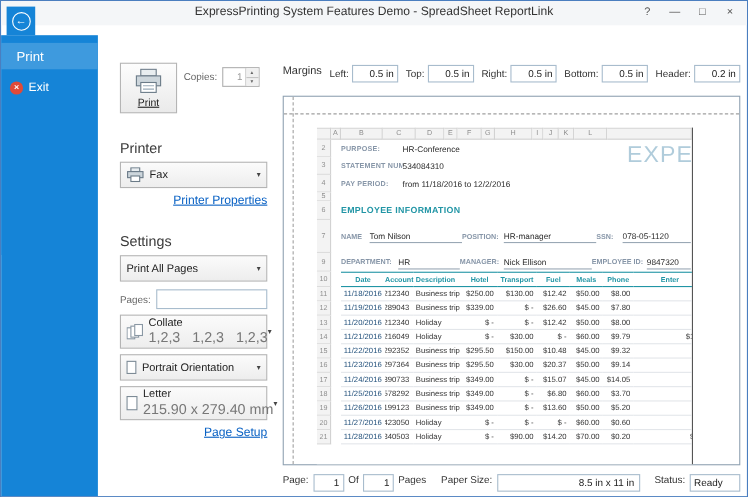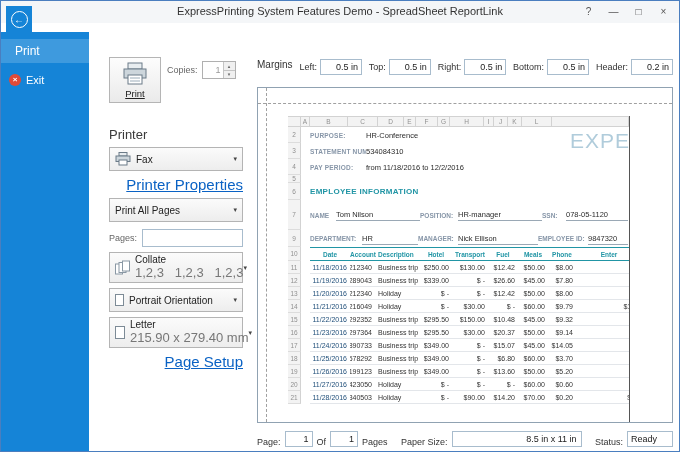--- a/index.html
+++ b/index.html
@@ -34,37 +34,37 @@
   .spin-b + .spin-b{border-top:1px solid #c4c4c4;}
   .heading{font-size:13px;color:#3a3a3a;margin-top:24px;}
   .dd{display:flex;align-items:center;border:1px solid #b4b4b4;background:linear-gradient(#fbfbfb,#ededed);width:134px;padding:0 5px;margin-top:5px;}
   .dd-single{height:24px;}
   .dd-double{height:31px;}
   .dd-icon{margin-right:5px;display:flex;flex:none;}
   .dd-text{font-size:10px;color:#222;white-space:nowrap;}
   .dd-2{display:flex;flex-direction:column;line-height:1.15;}
   .dd-sub{font-size:13px;color:#777;white-space:pre;}
   .chev{margin-left:auto;font-size:7px;color:#444;}
-  .link{display:block;text-align:right;color:var(--link);text-decoration:underline;font-size:15px;margin-top:5px;}
+  .link{display:block;text-align:right;color:var(--link);text-decoration:underline;font-size:11px;margin-top:5px;}
   .pages-row{display:flex;align-items:center;margin-top:7px;gap:5px;}
   .pages-input{flex:1;height:18px;border:1px solid #a8bccd;background:#fff;font-size:9px;display:flex;align-items:center;padding-left:3px;color:#222;}
   .page-icon{border:1px solid #7d8b96;background:#fff;}
 
   
   .right-panel{position:absolute;left:256px;top:58px;width:416px;}
   .margins-row{display:flex;align-items:flex-start;justify-content:space-between;height:17px;}
   .mlabel{font-size:10px;color:#333;}
   .mfield{display:flex;align-items:center;gap:3px;}
   .mfl{font-size:9px;color:#333;white-space:nowrap;}
   .mbox{width:42px;height:16px;border:1px solid #a8bccd;font-size:9px;color:#222;display:flex;align-items:center;justify-content:flex-end;padding-right:3px;background:#fff;}
   .preview{position:relative;margin-top:11px;height:336px;border:1px solid #90a2b2;background:#fff;overflow:hidden;}
   .guide-h{position:absolute;left:0;right:0;top:15px;border-top:1px dashed #a0a0a0;}
   .guide-v{position:absolute;top:0;bottom:0;left:8px;border-left:1px dashed #a0a0a0;}
   .status-row{display:flex;align-items:center;justify-content:space-between;margin-top:7px;height:17px;}
-  .sgroup{display:flex;align-items:flex-end;gap:4px;}
+  .sgroup{display:flex;align-items:flex-start;gap:4px;}
   .slabel{font-size:9px;color:#333;white-space:nowrap;}
   .sbox{height:16px;border:1px solid #a8bccd;font-size:9px;display:flex;align-items:center;background:#fff;color:#222;}
   .sb28{width:28px;justify-content:flex-end;padding-right:3px;}
   .sb130{width:130px;justify-content:flex-end;padding-right:4px;}
   .sb46{width:46px;padding-left:3px;}
 
   
   .sheet{position:absolute;left:30px;top:28px;width:342px;height:308px;background:#fff;border-right:1px solid #555;overflow:hidden;}
   .srow{display:flex;align-items:center;}
   .letters{height:11px;align-items:stretch;}
@@ -155,20 +155,21 @@
           <rect x="1" y="4" width="14" height="5.5" fill="#cdd6dc" stroke="#6b7b88"></rect>
           <rect x="4" y="8" width="8" height="5" fill="#ffffff" stroke="#6b7b88"></rect>
         </svg>
       </span>
       <span class="dd-text">Fax</span>
       <span class="chev">▾</span>
     </div>
 
     <a class="link">Printer Properties</a>
 
+    <div class="heading">Settings</div>
 
     <div class="dd dd-single">
       <span class="dd-text">Print All Pages</span>
       <span class="chev">▾</span>
     </div>
 
     <div class="pages-row">
       <span class="clabel">Pages:</span>
       <div class="pages-input"></div>
     </div>

